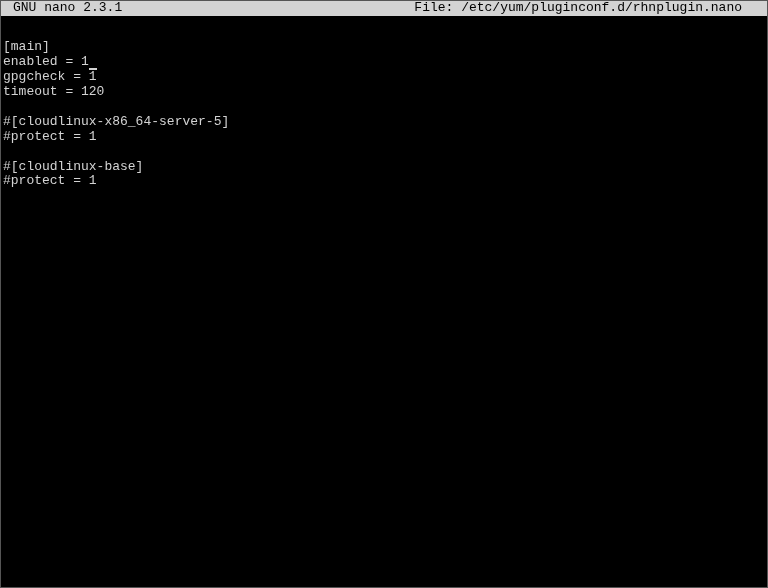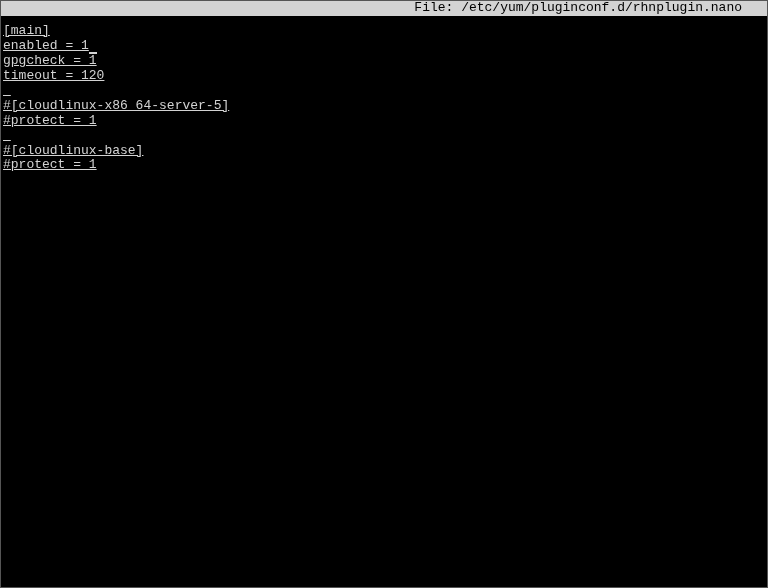--- a/index.html
+++ b/index.html
@@ -32,35 +32,35 @@
       padding-left: 12px;
     }
     .title-file {
       margin-left: auto;
       padding-right: 25px;
     }
     .editor-area {
       color: #d3d3d3;
       white-space: pre;
       padding: 2px 2px 0 2px;
-      margin-top: 6px;
-      text-decoration: underline;
+      margin-top: 22px;
     }
     .line {
       white-space: pre;
     }
     .cursor {
       display: inline-block;
       background: #d3d3d3;
       width: 8px;
       height: 2px;
       vertical-align: bottom;
       margin-bottom: 0px;
     }
   </style>
 </head>
 <body>
 
 <div class="title-bar">
+  <span class="title-left">GNU nano 2.3.1</span>
   <span class="title-file"><span>File: </span><span>/etc/yum/pluginconf.d/rhnplugin.nano</span></span>
 </div>
 
 <div class="editor-area" id="editor-lines"><div class="line">[main]</div><div class="line"><span>enabled = 1</span><span class="cursor"></span><span></span></div><div class="line">gpgcheck = 1</div><div class="line">timeout = 120</div><div class="line"> </div><div class="line">#[cloudlinux-x86_64-server-5]</div><div class="line">#protect = 1</div><div class="line"> </div><div class="line">#[cloudlinux-base]</div><div class="line">#protect = 1</div></div>
 
 </body></html>

